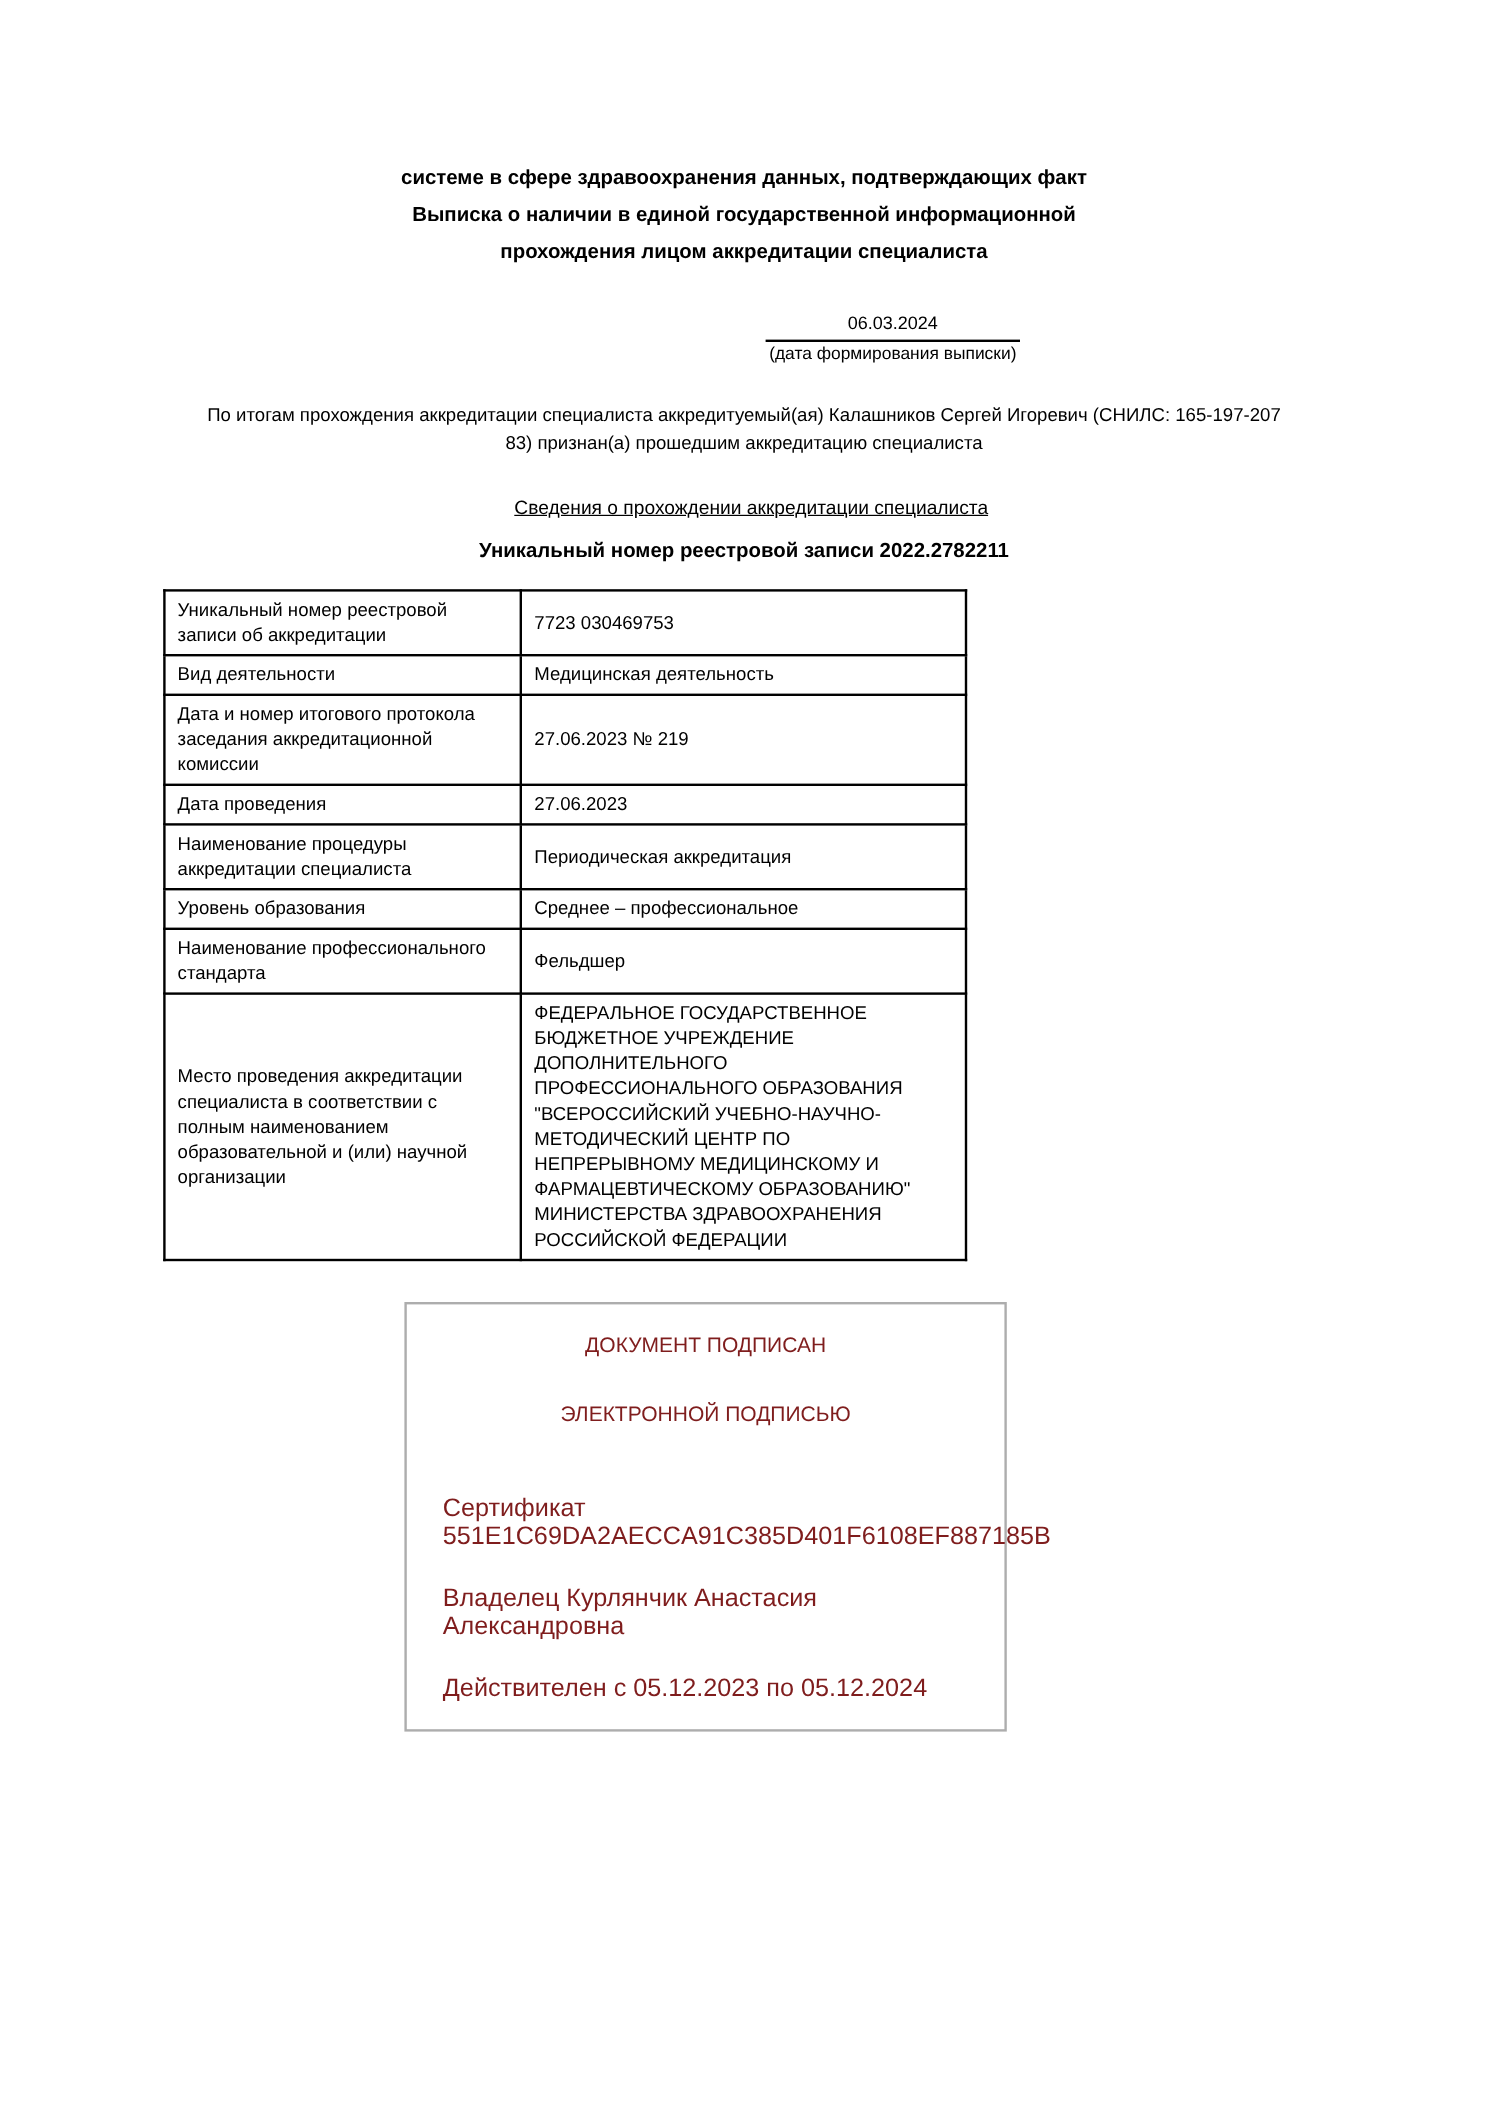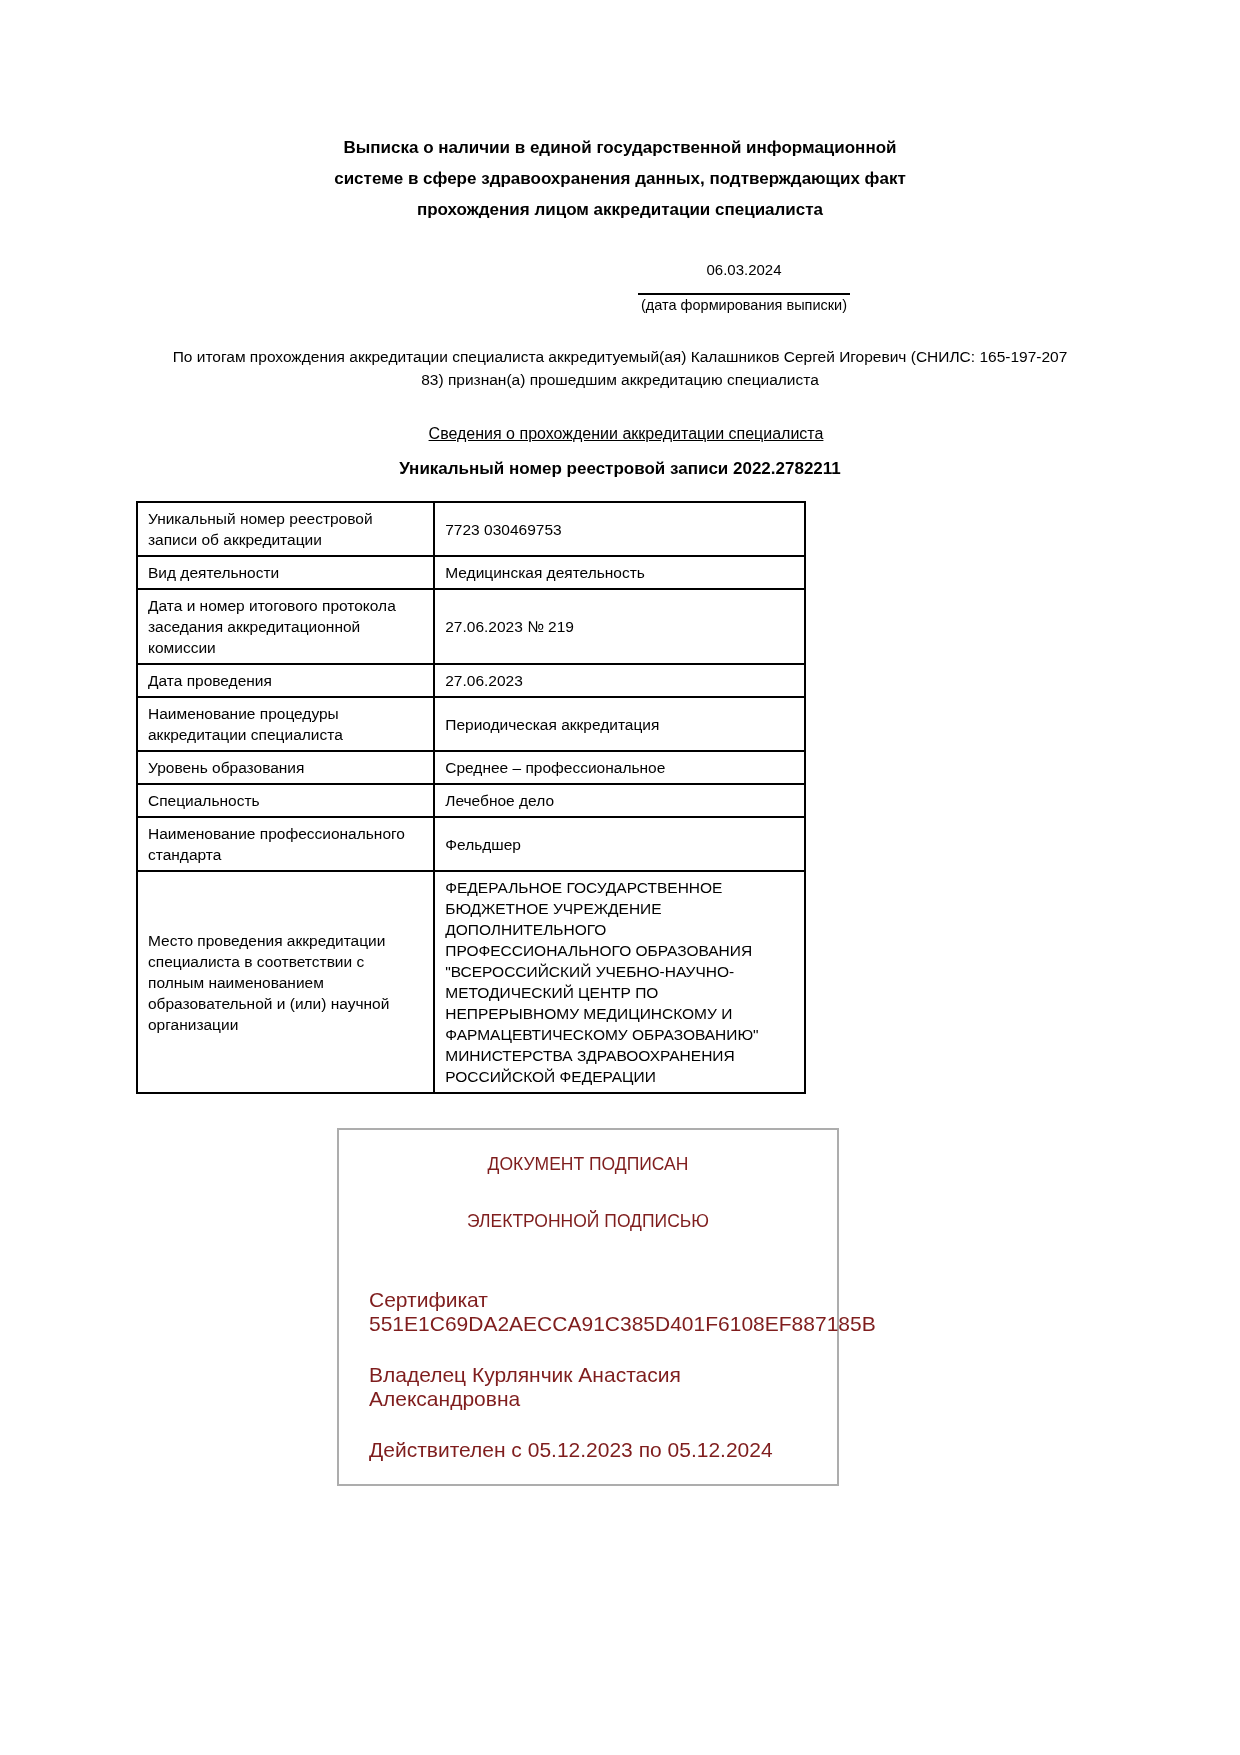--- a/index.html
+++ b/index.html
@@ -28,21 +28,21 @@
   .date-block {
     width: 212px;
     margin-left: 638px;
     margin-top: 36px;
     text-align: center;
     font-size: 15px;
   }
   .date-value {
     display: block;
     border-bottom: 2px solid #000;
-    padding-bottom: 15px;
+    padding-bottom: 5px;
   }
   .date-caption {
     display: block;
     margin-top: 2px;
     font-size: 14.5px;
   }
   .intro {
     margin: 32px auto 0 auto;
     max-width: 900px;
     text-align: center;
@@ -94,22 +94,22 @@
     margin-top: 27px;
   }
   .sig-meta-first { margin-top: 58px; }
 </style>
 </head>
 <body>
 
 <div class="page">
 
   <div class="doc-title">
+    <div>системе в сфере здравоохранения данных, подтверждающих факт</div>
     <div>Выписка о наличии в единой государственной информационной</div>
-    <div>системе в сфере здравоохранения данных, подтверждающих факт</div>
     <div>прохождения лицом аккредитации специалиста</div>
   </div>
 
   <div class="date-block">
     <span class="date-value">06.03.2024</span>
     <span class="date-caption">(дата формирования выписки)</span>
   </div>
 
   <p class="intro">По итогам прохождения аккредитации специалиста аккредитуемый(ая) Калашников Сергей Игоревич (СНИЛС: 165-197-207 83) признан(а) прошедшим аккредитацию специалиста</p>
 
@@ -137,24 +137,20 @@
       </tr>
       <tr>
         <td class="cell-label">Наименование процедуры аккредитации специалиста</td>
         <td class="cell-value">Периодическая аккредитация</td>
       </tr>
       <tr>
         <td class="cell-label">Уровень образования</td>
         <td class="cell-value">Среднее – профессиональное</td>
       </tr>
       <tr>
-        <td class="cell-label">Специальность</td>
-        <td class="cell-value">Лечебное дело</td>
-      </tr>
-      <tr>
         <td class="cell-label">Наименование профессионального стандарта</td>
         <td class="cell-value">Фельдшер</td>
       </tr>
       <tr>
         <td class="cell-label">Место проведения аккредитации специалиста в соответствии с полным наименованием образовательной и (или) научной организации</td>
         <td class="cell-value">ФЕДЕРАЛЬНОЕ ГОСУДАРСТВЕННОЕ БЮДЖЕТНОЕ УЧРЕЖДЕНИЕ ДОПОЛНИТЕЛЬНОГО ПРОФЕССИОНАЛЬНОГО ОБРАЗОВАНИЯ "ВСЕРОССИЙСКИЙ УЧЕБНО-НАУЧНО-МЕТОДИЧЕСКИЙ ЦЕНТР ПО НЕПРЕРЫВНОМУ МЕДИЦИНСКОМУ И ФАРМАЦЕВТИЧЕСКОМУ ОБРАЗОВАНИЮ" МИНИСТЕРСТВА ЗДРАВООХРАНЕНИЯ РОССИЙСКОЙ ФЕДЕРАЦИИ</td>
       </tr>
     </tbody>
   </table>
 

